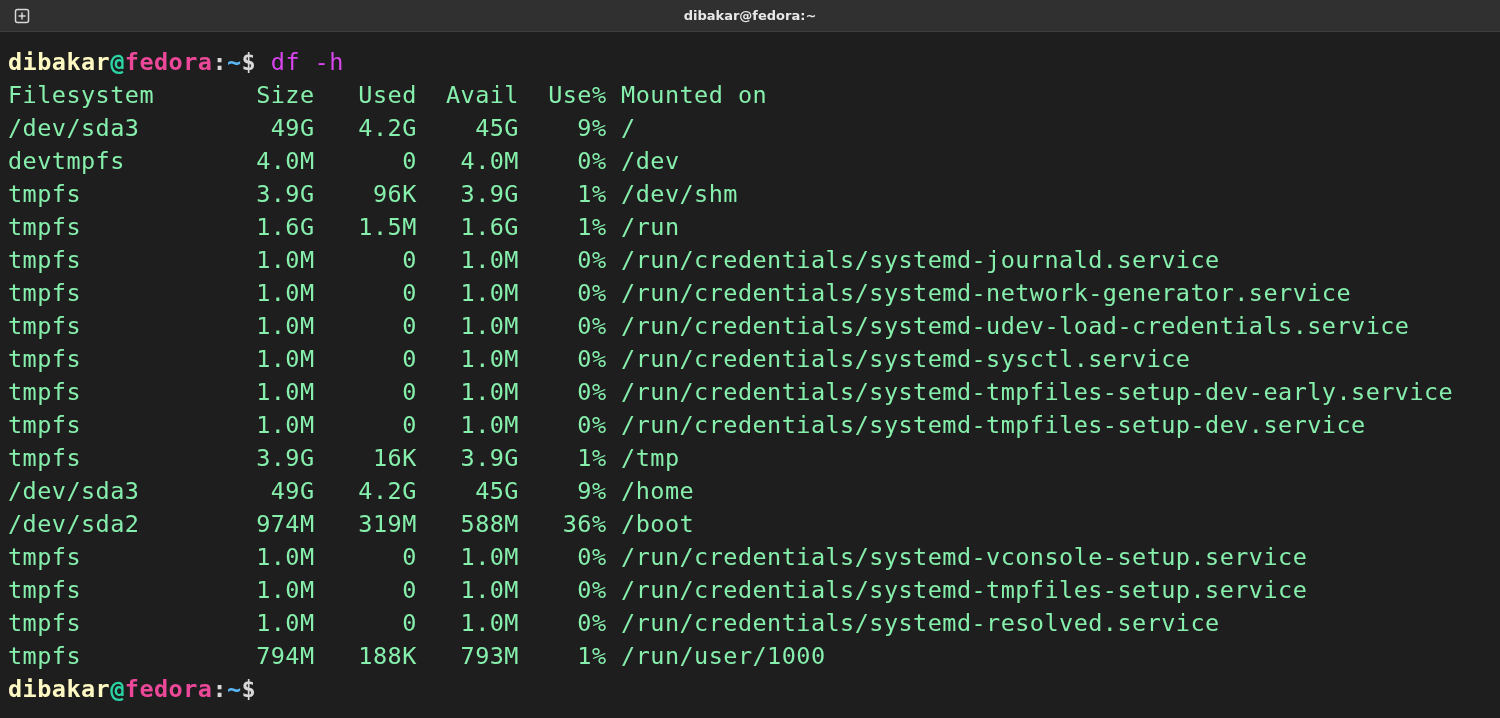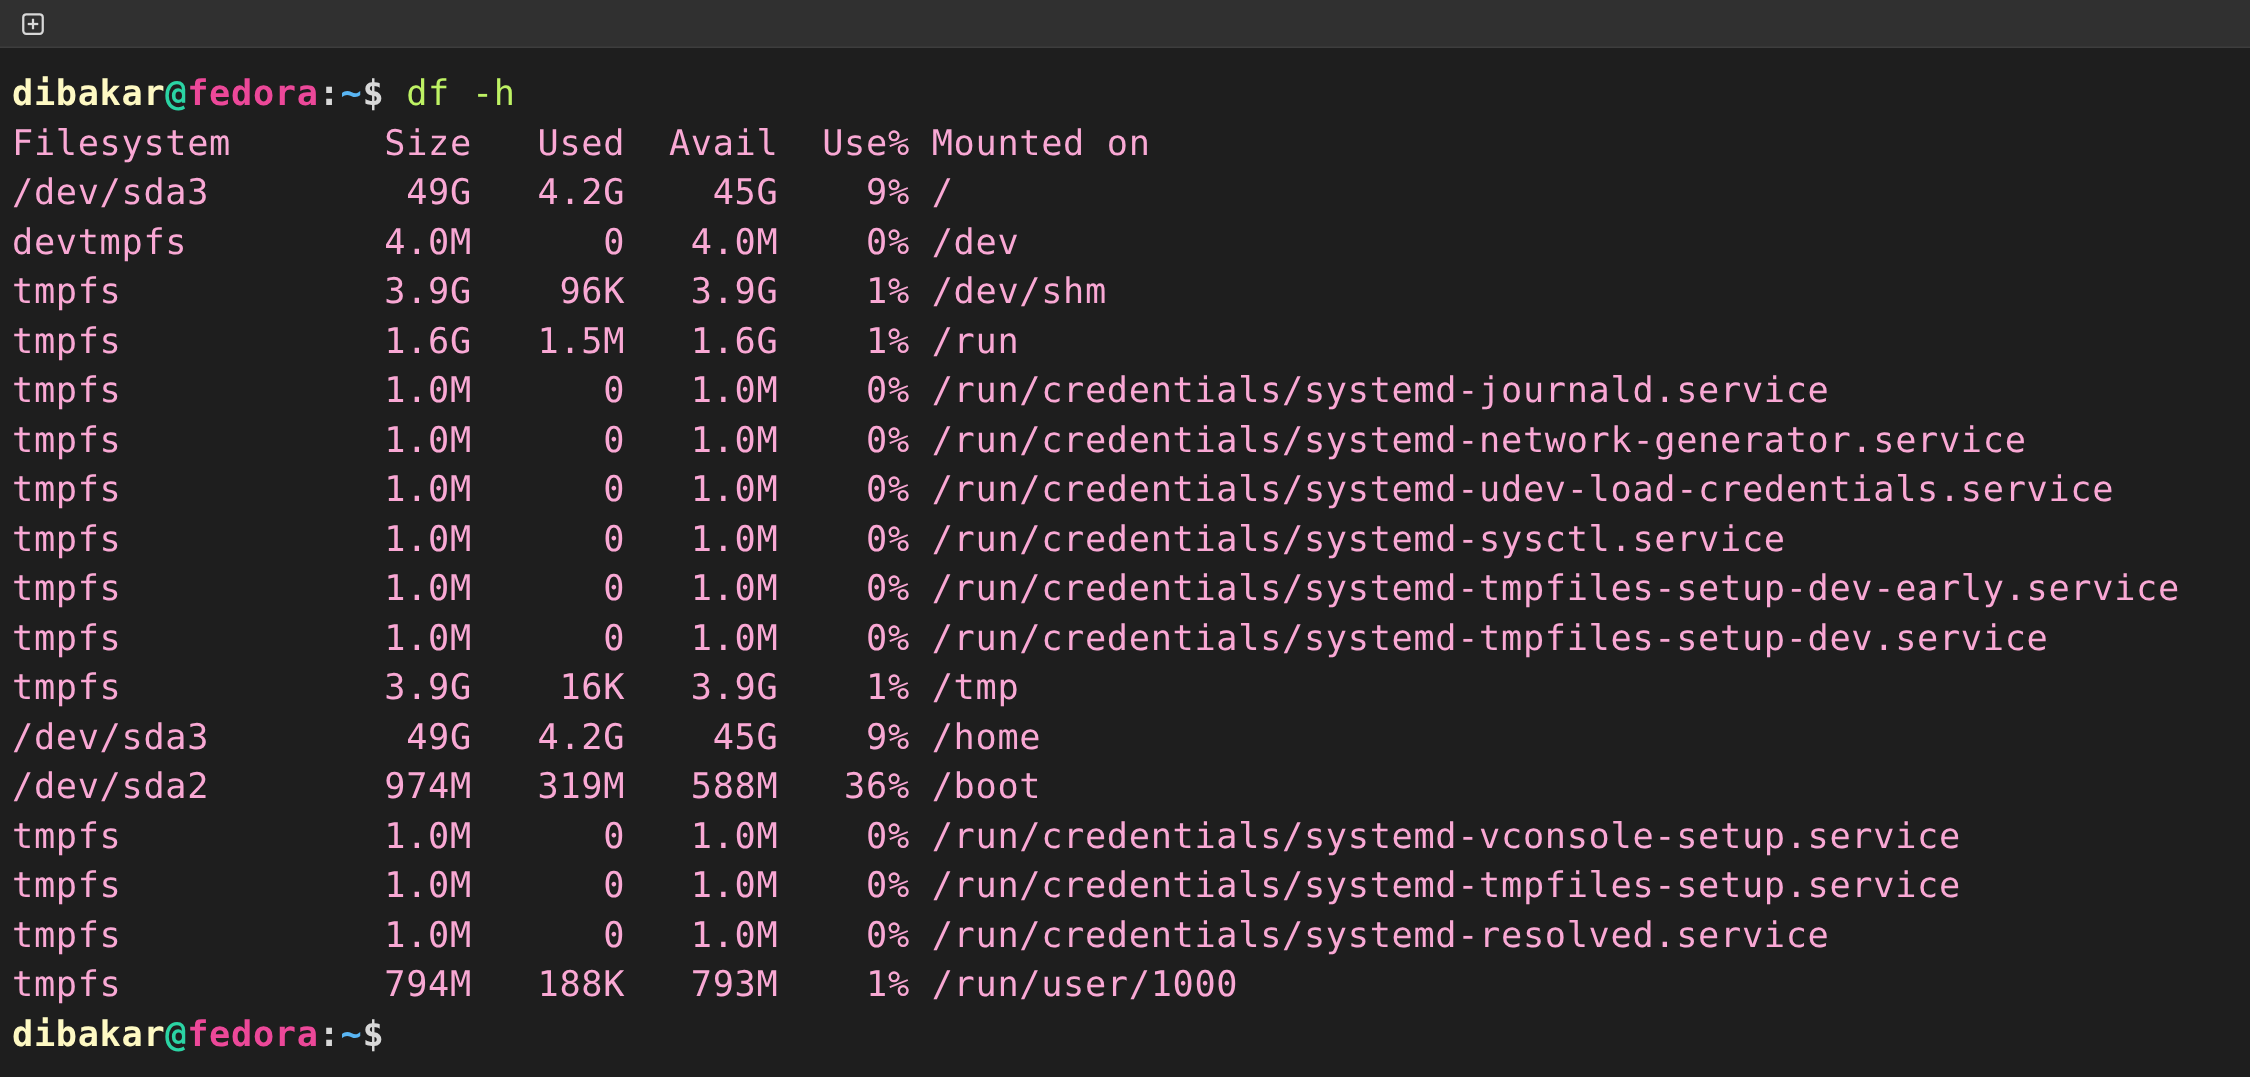--- a/index.html
+++ b/index.html
@@ -43,29 +43,30 @@
     letter-spacing: 0.45px;
     white-space: pre;
     font-family: "DejaVu Sans Mono", "Menlo", "Consolas", monospace;
   }
   .prompt-user { color: #fef9c3; font-weight: bold; }
   .prompt-at   { color: #2bd4a4; font-weight: bold; }
   .prompt-host { color: #ec4899; font-weight: bold; }
   .prompt-colon{ color: #d8d8d8; font-weight: bold; }
   .prompt-cwd  { color: #59b5f3; font-weight: bold; }
   .prompt-sym  { color: #d8d8d8; font-weight: bold; }
-  .cmd         { color: #bef264; }
-  .row { color: #f9a8d4; }
+  .cmd         { color: #d946ef; }
+  .row { color: #86efac; }
 </style>
 </head>
 <body>
 
 <div class="titlebar">
   <div class="new-tab-btn">
     <svg width="16" height="16" viewBox="0 0 16 16" fill="none" stroke-width="1.5">
       <rect x="1.5" y="1.5" width="13" height="13" rx="2"></rect>
       <line x1="8" y1="4.5" x2="8" y2="11.5"></line>
       <line x1="4.5" y1="8" x2="11.5" y2="8"></line>
     </svg>
   </div>
+  <div class="title">dibakar@fedora:~</div>
 </div>
 
 <div class="terminal" id="terminal"><div><span><span class="prompt-user">dibakar</span><span class="prompt-at">@</span><span class="prompt-host">fedora</span><span class="prompt-colon">:</span><span class="prompt-cwd">~</span><span class="prompt-sym">$</span></span><span class="cmd"> df -h</span></div><div class="row">Filesystem       Size   Used  Avail  Use% Mounted on</div><div class="row">/dev/sda3         49G   4.2G    45G    9% /</div><div class="row">devtmpfs         4.0M      0   4.0M    0% /dev</div><div class="row">tmpfs            3.9G    96K   3.9G    1% /dev/shm</div><div class="row">tmpfs            1.6G   1.5M   1.6G    1% /run</div><div class="row">tmpfs            1.0M      0   1.0M    0% /run/credentials/systemd-journald.service</div><div class="row">tmpfs            1.0M      0   1.0M    0% /run/credentials/systemd-network-generator.service</div><div class="row">tmpfs            1.0M      0   1.0M    0% /run/credentials/systemd-udev-load-credentials.service</div><div class="row">tmpfs            1.0M      0   1.0M    0% /run/credentials/systemd-sysctl.service</div><div class="row">tmpfs            1.0M      0   1.0M    0% /run/credentials/systemd-tmpfiles-setup-dev-early.service</div><div class="row">tmpfs            1.0M      0   1.0M    0% /run/credentials/systemd-tmpfiles-setup-dev.service</div><div class="row">tmpfs            3.9G    16K   3.9G    1% /tmp</div><div class="row">/dev/sda3         49G   4.2G    45G    9% /home</div><div class="row">/dev/sda2        974M   319M   588M   36% /boot</div><div class="row">tmpfs            1.0M      0   1.0M    0% /run/credentials/systemd-vconsole-setup.service</div><div class="row">tmpfs            1.0M      0   1.0M    0% /run/credentials/systemd-tmpfiles-setup.service</div><div class="row">tmpfs            1.0M      0   1.0M    0% /run/credentials/systemd-resolved.service</div><div class="row">tmpfs            794M   188K   793M    1% /run/user/1000</div><div><span><span class="prompt-user">dibakar</span><span class="prompt-at">@</span><span class="prompt-host">fedora</span><span class="prompt-colon">:</span><span class="prompt-cwd">~</span><span class="prompt-sym">$</span></span><span> </span></div></div>
 
 </body></html>

